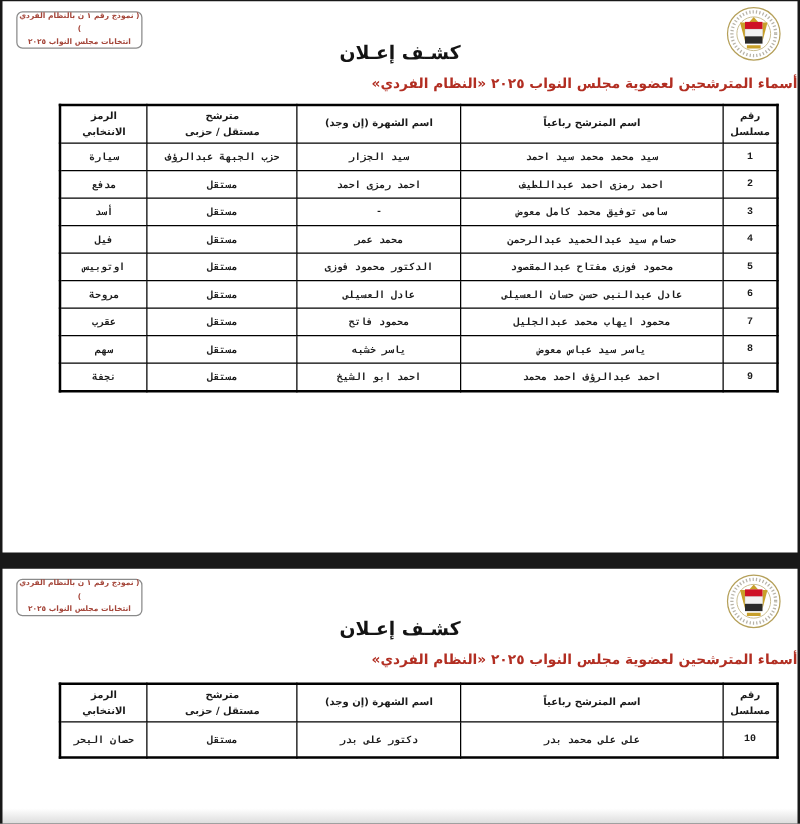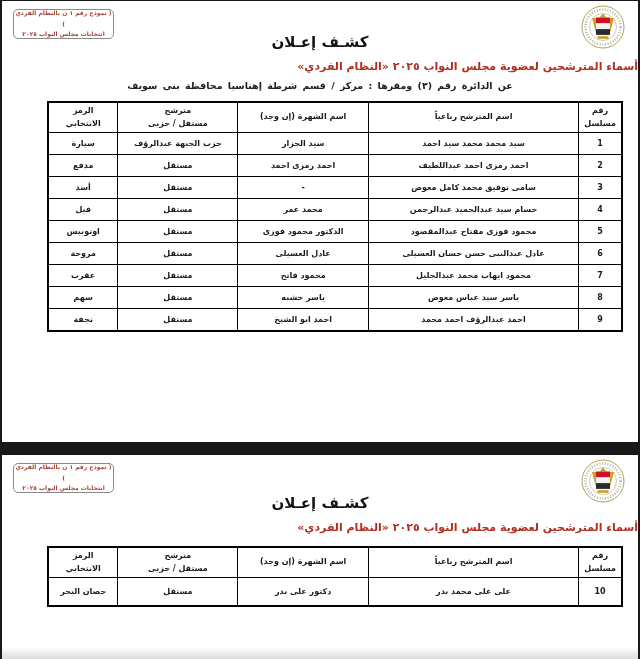--- a/index.html
+++ b/index.html
@@ -42,21 +42,21 @@
     border-collapse:collapse;table-layout:fixed;direction:rtl;
     margin:10px 15px 0 34px;width:576px;
     border:2px solid #000;
   }
   .page-2 table.roster{margin-top:12px;}
   table.roster th, table.roster td{
     border:1px solid #000;text-align:center;vertical-align:middle;
     font-weight:700;padding:1px 4px;overflow:hidden;
   }
   table.roster th{height:27px;font-size:8px;line-height:1.55;white-space:pre-line;color:#1a1a1a;}
-  table.roster td{height:19px;font-size:8px;color:#1c1c1c;}
+  table.roster td{height:19px;font-size:8px;color:#1c1c1c;font-family:Liberation Mono, monospace;}
   .page-2 table.roster td{height:25px;}
   .col-serial{width:6.5%;}
   .col-name{width:38%;}
   .col-shohra{width:23%;}
   .col-party{width:21%;}
   .col-symbol{width:11.5%;}
 </style>
 </head>
 <body>
 
@@ -77,21 +77,20 @@
       <polygon points="11,13 15,13 15,28" fill="#c8a02a"></polygon>
       <polygon points="33,13 29,13 29,28" fill="#c8a02a"></polygon>
       <rect x="15" y="12.5" width="14" height="5.8" fill="#ce1126"></rect>
       <rect x="15" y="18.3" width="14" height="5.8" fill="#f2f2f2" stroke="#bbb" stroke-width="0.3"></rect>
       <rect x="15" y="24.1" width="14" height="5.8" fill="#2b2b2b"></rect>
       <rect x="16.5" y="31.2" width="11" height="2.6" fill="#c8a02a"></rect>
     </svg>
 
     <div class="doc-title">كشـف إعـلان</div>
     <div class="doc-subtitle" style="color: rgb(178, 46, 34);">أسماء المترشحين لعضوية مجلس النواب ٢٠٢٥ «النظام الفردي»</div>
-    <div class="doc-district">عن الدائرة رقم (٣)   ومقرها : مركز / قسم شرطة إهناسيا   محافظة بنى سويف</div>
 
     <table class="roster">
       <thead>
         <tr>
           <th class="col-serial">رقم
 مسلسل</th>
           <th class="col-name">اسم المترشح رباعياً</th>
           <th class="col-shohra">اسم الشهرة (إن وجد)</th>
           <th class="col-party">مترشح
 مستقل / حزبى</th>

